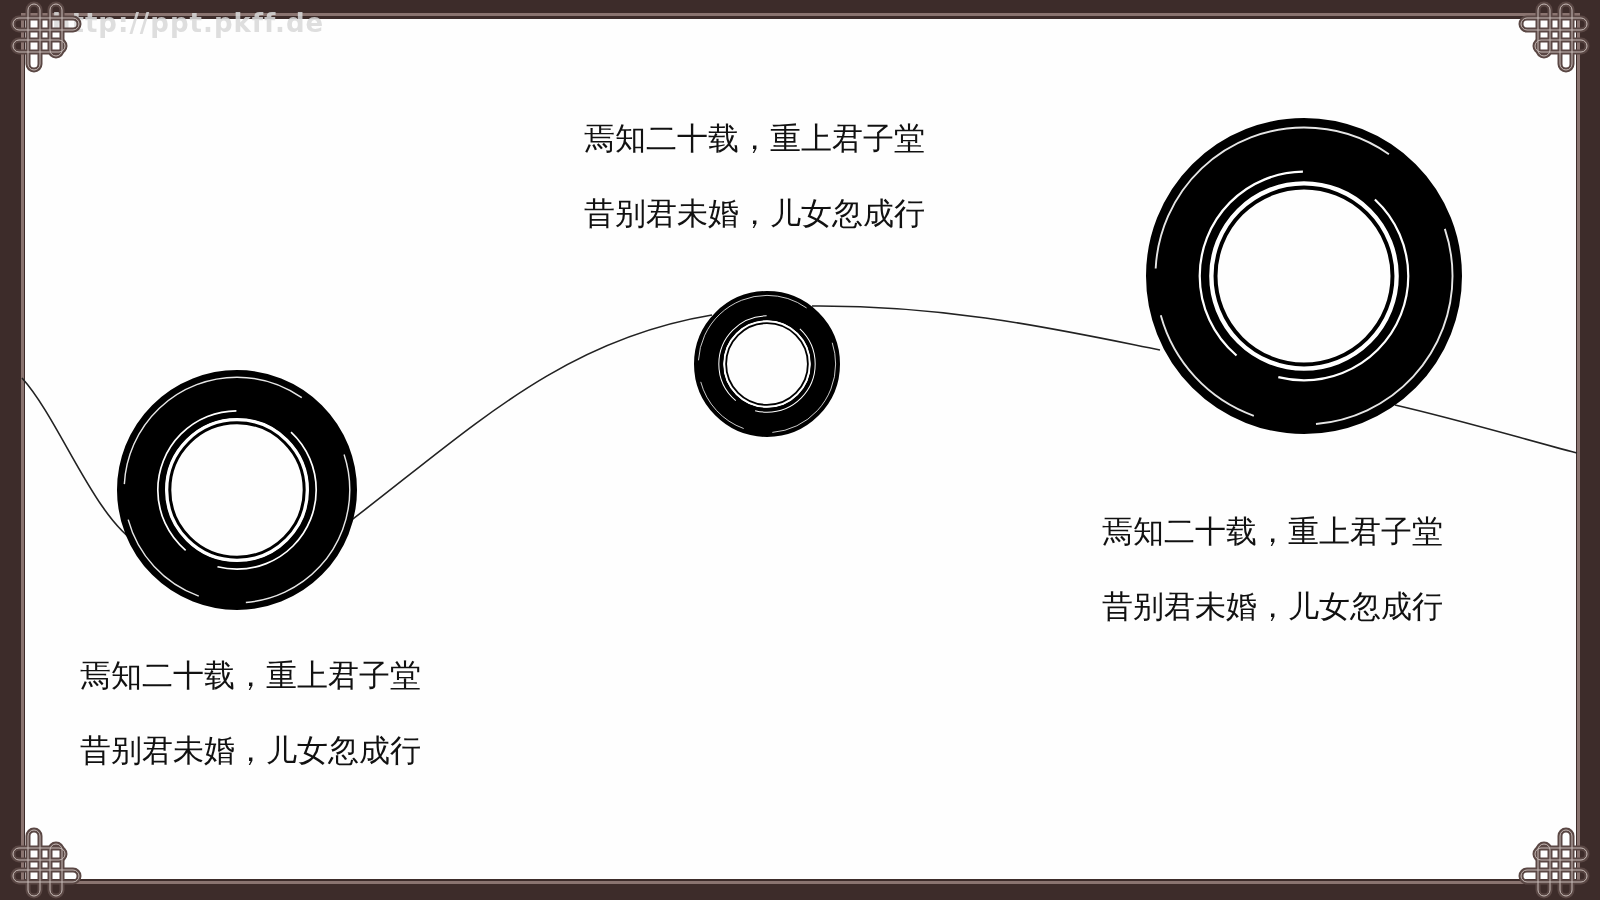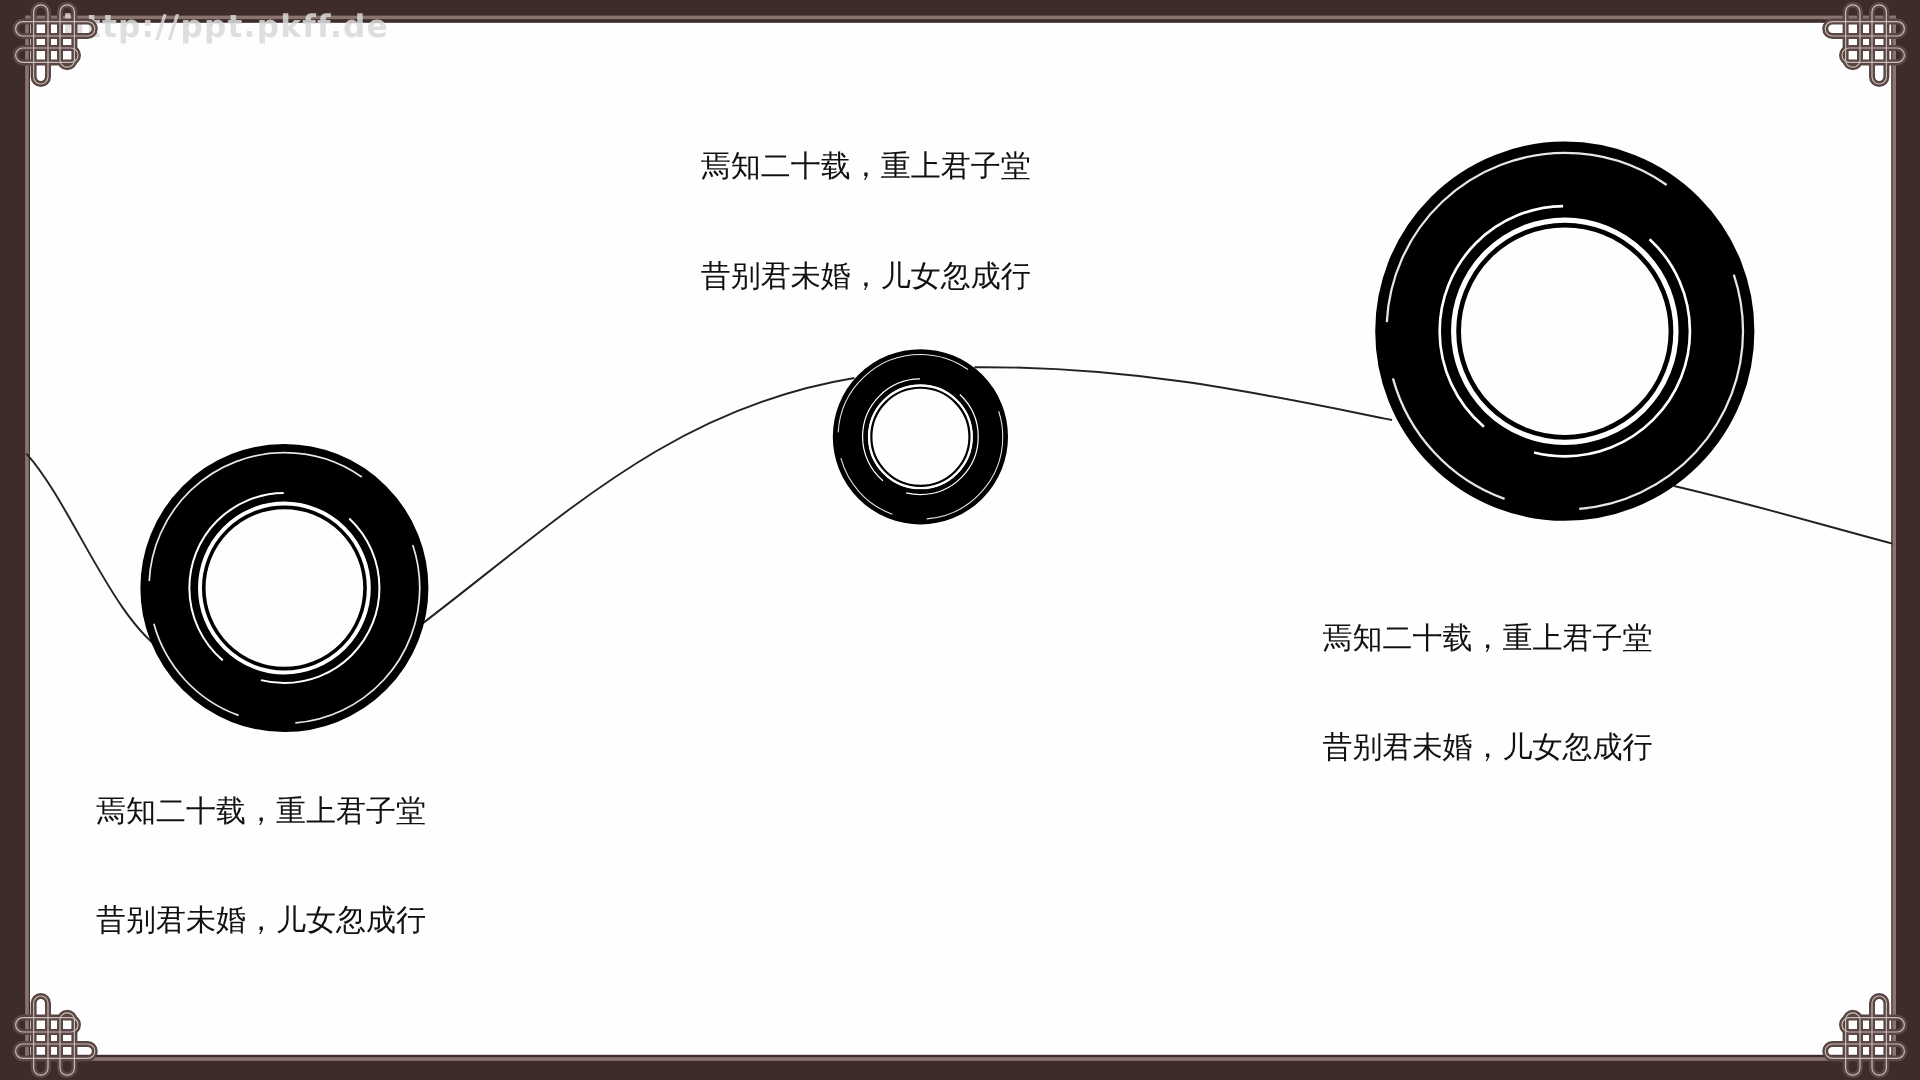--- a/index.html
+++ b/index.html
@@ -9,23 +9,23 @@
   .paper { position:absolute; left:25px; top:19px; width:1551px; height:860px; background:#fefefe; }
   .line-top, .line-bottom { position:absolute; left:22px; width:1557px; height:3px; background:#8a7470; }
   .line-top { top:13px; }
   .line-bottom { top:881px; }
   .line-left, .line-right { position:absolute; top:13px; width:3px; height:871px; background:#8a7470; }
   .line-left { left:21px; }
   .line-right { left:1577px; }
   .watermark { position:absolute; left:52px; top:8px; font-size:26px; color:#d9d9d9; letter-spacing:1px; font-family:"DejaVu Sans", sans-serif; font-weight:bold; opacity:0.85; }
   .knot { position:absolute; width:78px; height:78px; }
   svg.art { position:absolute; left:0; top:0; }
-  .poem { position:absolute; color:#111; font-size:25px; line-height:35px; white-space:nowrap; font-family:"DejaVu Sans", sans-serif; }
+  .poem { position:absolute; color:#111; font-size:31px; line-height:35px; white-space:nowrap; font-family:"DejaVu Sans", sans-serif; }
   .poem .line { display:block; height:35px; }
-  .poem .line + .line { margin-top:56px; }
+  .poem .line + .line { margin-top:40px; }
 </style>
 </head>
 <body>
 
 <div class="slide">
   <div class="frame-outer"></div>
   <div class="paper"></div>
   <div class="line-top"></div>
   <div class="line-bottom"></div>
   <div class="line-left"></div>

